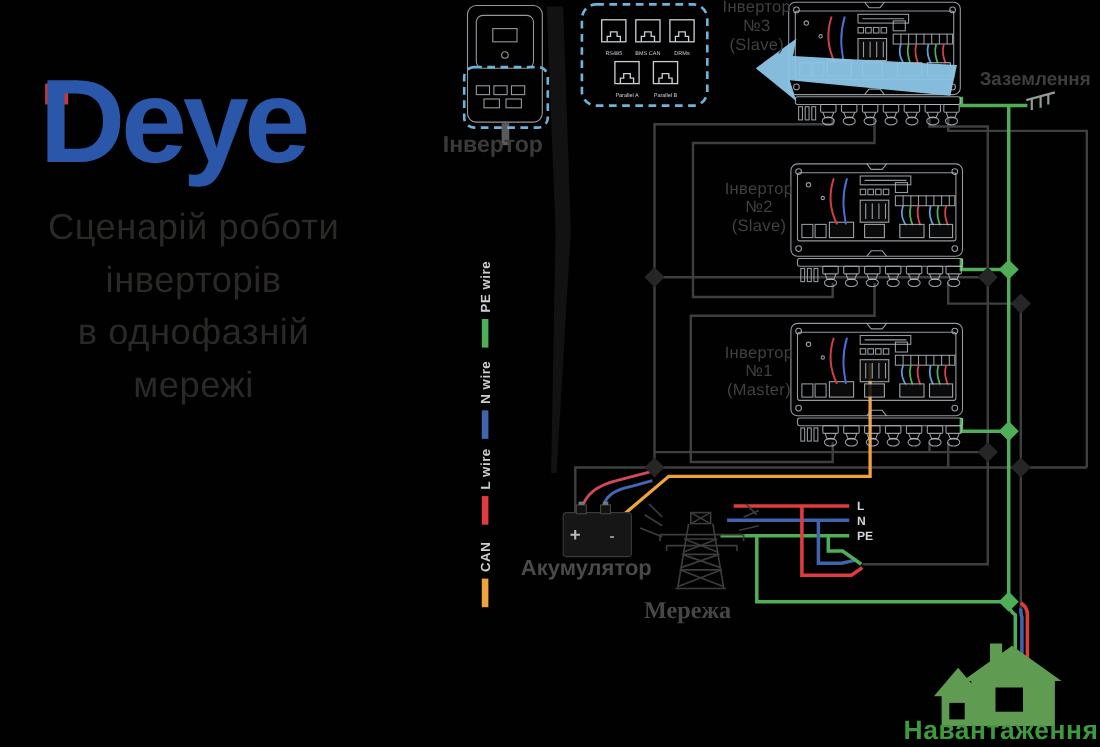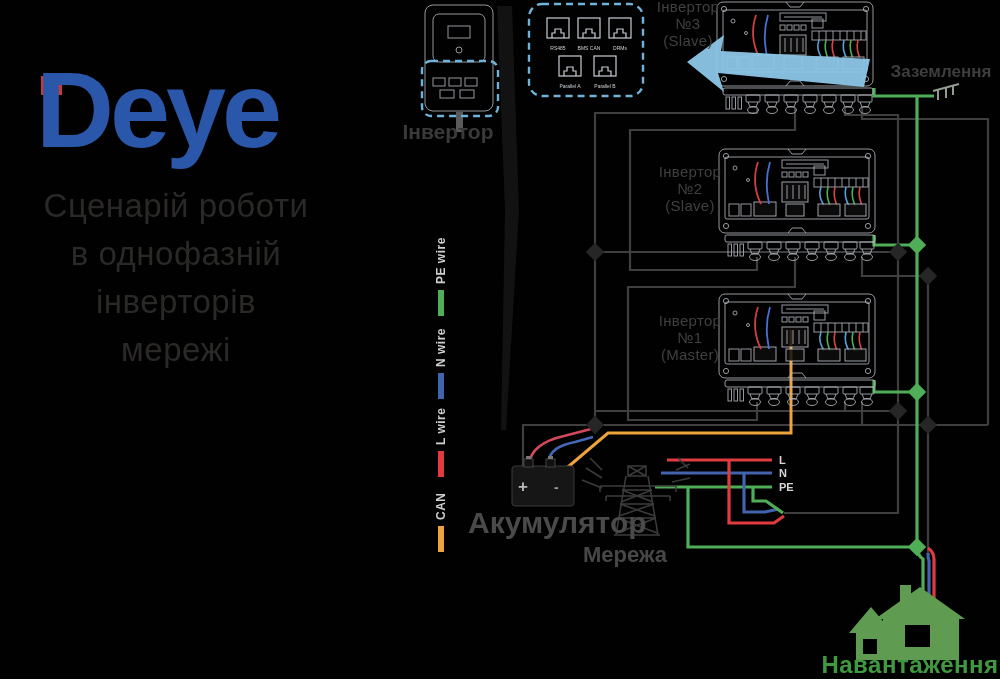--- a/index.html
+++ b/index.html
@@ -51,22 +51,22 @@
 
 <div class="stage">
 
   <div class="abs" style="left:0;top:0;width:340px;height:170px;margin-top:29px;">
     <div class="logo-dot"></div>
     <div class="logo-text">Deye</div>
   </div>
 
   <div class="title">
     <div>Сценарій роботи</div>
+    <div>інверторів</div>
     <div>в однофазній</div>
-    <div>інверторів</div>
     <div>мережі</div>
   </div>
 
   <svg width="1000" height="679" viewBox="0 0 1000 679">
     <defs>
 
       <g id="invunit">
         <rect class="ln" x="1" y="1" width="156" height="84" rx="6"></rect>
         <rect class="ln" x="7" y="9" width="144" height="62" rx="2"></rect>
         <circle class="ln" cx="8" cy="8" r="2.6"></circle>
@@ -316,18 +316,18 @@
     <div>(Slave)</div>
   </div>
   <div class="invlabel" style="left:640px;top:312px;">
     <div>Інвертор</div>
     <div>№1</div>
     <div>(Master)</div>
   </div>
 
   <div class="dlabel" style="left:885px;top:62px;width:112px;text-align:center;font-size:17px;">Заземлення</div>
 
-  <div class="dlabel" style="left:468px;top:506px;width:130px;text-align:center;font-size:30px;font-weight:bold;color:#4a4a4a;">Акумулятор</div>
-
-  <div class="dlabel" style="left:575px;top:542px;width:100px;text-align:center;font-size:22px;font-weight:bold;color:#474747;">Мережа</div>
+  <div class="dlabel" style="left:468px;top:506px;width:130px;text-align:center;font-size:20px;font-weight:bold;color:#4a4a4a;">Акумулятор</div>
+
+  <div class="dlabel" style="left:575px;top:542px;width:100px;text-align:center;font-size:22px;font-weight:bold;color:#474747;font-family:Liberation Serif, serif;">Мережа</div>
 
   <div class="load-label">Навантаження</div>
 </div>
 
 </body></html>

